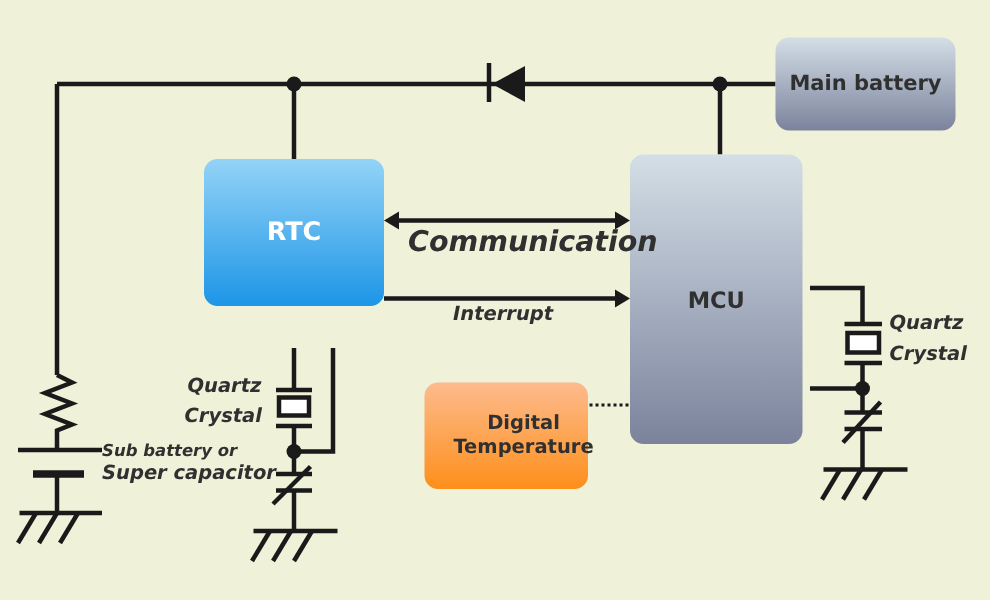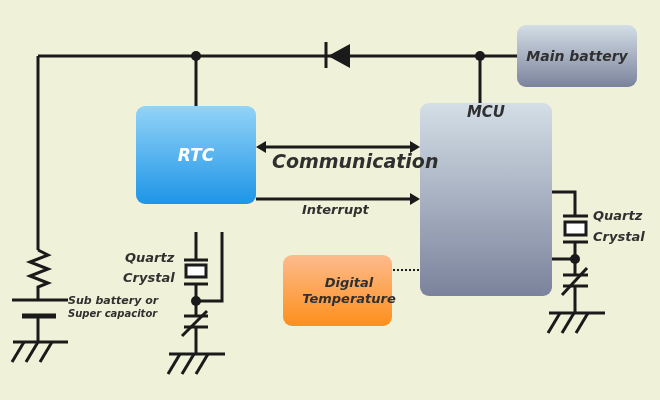--- a/index.html
+++ b/index.html
@@ -1,36 +1,36 @@
 <!DOCTYPE html>
 <html><head>
 <meta charset="utf-8">
 <style>
   html, body { margin:0; padding:0; }
   body { width:660px; height:400px; background:#eff1d8; position:relative; overflow:hidden;
          font-family:"DejaVu Sans", sans-serif; }
   svg.wires { position:absolute; left:0; top:0; }
   .block { position:absolute; border-radius:9px; display:flex; align-items:center; justify-content:center;
-           text-align:center; font-style:italic; box-sizing:border-box; }
+           text-align:center; box-sizing:border-box; }
   #rtc { left:136px; top:106px; width:120px; height:98px;
          background:linear-gradient(#93d3f7, #1d95e7); color:#ffffff; font-size:17px; font-weight:bold; }
-  #mcu { left:420px; top:103px; width:132px; height:193px;
+  #mcu { left:420px; top:103px; width:115px; height:193px;
          background:linear-gradient(#d3dee6, #7b839c); color:#303030; font-size:15px; font-weight:bold;
-         align-items:flex-start; }
+         align-items:flex-start; padding-top:88px; }
   #main-battery { left:517px; top:25px; width:120px; height:62px;
          background:linear-gradient(#d3dee6, #7b839c); color:#303030; font-size:14px; font-weight:bold; }
   #temp-sensor { left:283px; top:255px; width:109px; height:71px;
          background:linear-gradient(#fdbb8d, #fd8f1b); color:#303030; font-size:13px; font-weight:bold; line-height:16px;padding-left:23px; }
   .lbl { position:absolute; font-style:italic; font-weight:bold; color:#303030; white-space:nowrap; }
   #comm-label { left:272px; top:150px; font-size:19px; }
   #int-label { left:302px; top:202px; font-size:13px; }
   #rtc-q1 { left:125px; top:250px; font-size:13px; }
   #rtc-q2 { left:123px; top:270px; font-size:13px; }
   #sub1 { left:68px; top:294px; font-size:11px; }
-  #sub2 { left:68px; top:308px; font-size:10px; }
+  #sub2 { left:68px; top:308px; font-size:13px; }
   #mcu-q1 { left:593px; top:208px; font-size:13px; }
   #mcu-q2 { left:593px; top:229px; font-size:13px; }
 </style>
 </head>
 <body>
 
 <svg class="wires" width="660" height="400">
   <g stroke="#1a1a1a" stroke-width="3" fill="none" stroke-linecap="butt">
 
     <line x1="38" y1="56" x2="517" y2="56"></line>

